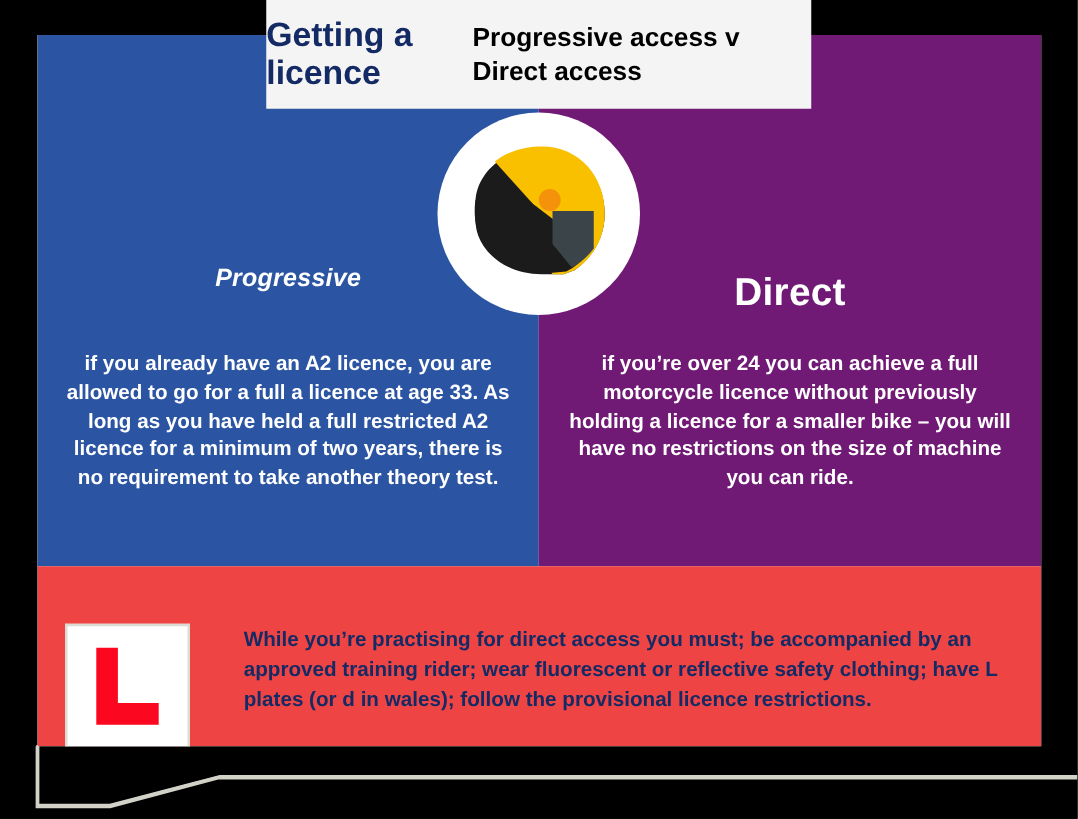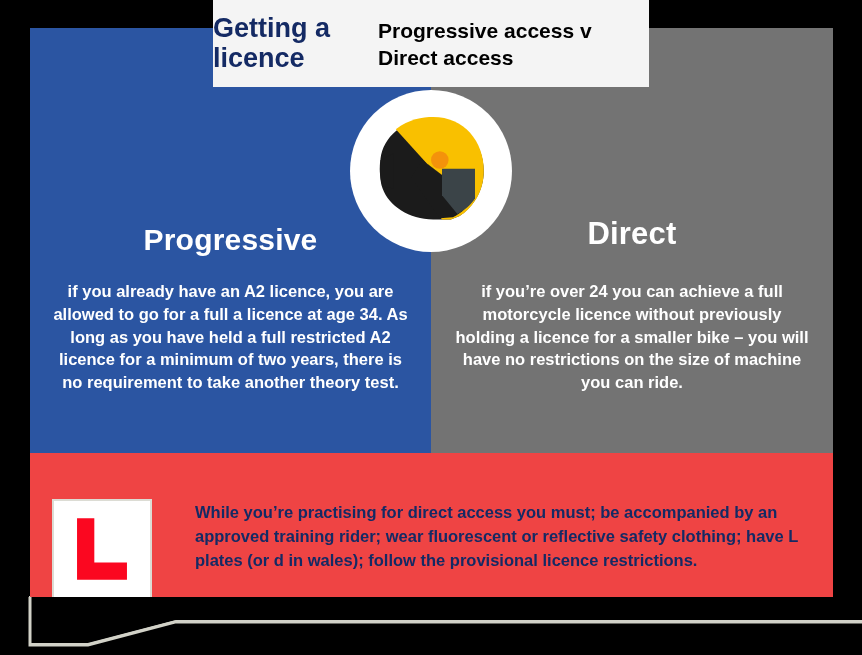--- a/index.html
+++ b/index.html
@@ -22,28 +22,28 @@
     position:absolute; left:30px; top:28px;
     width:803px; height:569px;
     background:#f4f4f4;
     overflow:hidden;
   }
 
   
   #panels { position:absolute; left:0; top:0; width:803px; height:425px; }
   .panel { position:absolute; top:0; height:425px; }
   #panel-progressive { left:0;   width:401px; background:#2b55a2; }
-  #panel-direct      { left:401px; width:402px; background:#737373; }
+  #panel-direct      { left:401px; width:402px; background:#701a75; }
 
   .panel-head {
     position:absolute; left:0; width:100%;
     text-align:center; color:#ffffff;
     font-weight:bold; letter-spacing:.2px;
   }
-  #head-progressive { top:195px; font-size:30px; }
+  #head-progressive { top:184px; font-size:20px;font-style:italic; }
   #head-direct      { top:188px; font-size:31px; }
 
   .panel-body {
     position:absolute; left:0; width:100%;
     text-align:center; color:#ffffff;
     font-size:16.5px; font-weight:bold; line-height:1.38;
     padding:0 20px;
   }
   #body-progressive { top:252px; }
   #body-direct      { top:252px; }
@@ -100,21 +100,21 @@
     <path d="M 30 597 L 30 645 L 88 645 L 88 645 L 175 622 L 862 622" fill="none" stroke="#d2d2c8" stroke-width="3"></path>
     <path d="M 30 596 L 30 644 L 88 644 L 176 621 L 862 621" fill="none" stroke="#d2d2c8" stroke-width="2"></path>
   </svg>
 
   <div id="card">
 
     <div id="panels">
 
       <div id="panel-progressive" class="panel">
         <div id="head-progressive" class="panel-head">Progressive</div>
-        <div id="body-progressive" class="panel-body">if you already have an A2 licence, you are allowed to go for a full a licence at age 34. As long as you have held a full restricted A2 licence for a minimum of two years, there is no requirement to take another theory test.</div>
+        <div id="body-progressive" class="panel-body">if you already have an A2 licence, you are allowed to go for a full a licence at age 33. As long as you have held a full restricted A2 licence for a minimum of two years, there is no requirement to take another theory test.</div>
       </div>
 
       <div id="panel-direct" class="panel">
         <div id="head-direct" class="panel-head">Direct</div>
         <div id="body-direct" class="panel-body">if you’re over 24 you can achieve a full motorcycle licence without previously holding a licence for a smaller bike – you will have no restrictions on the size of machine you can ride.</div>
       </div>
 
       <div id="helmet-badge">
         <svg viewBox="0 0 120 120" xmlns="http://www.w3.org/2000/svg">
 

